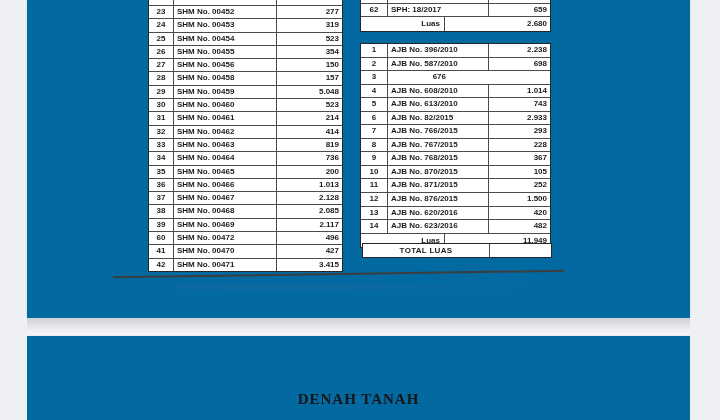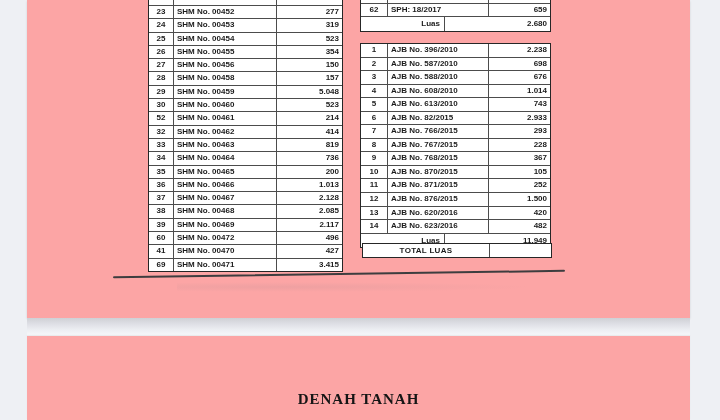--- a/index.html
+++ b/index.html
@@ -2,21 +2,21 @@
 <html><head>
 <meta charset="utf-8">
 <style>
   html,body{margin:0;padding:0;}
   body{
     width:720px;height:420px;overflow:hidden;position:relative;
     background:#eef0f4;
     font-family:"Liberation Sans", sans-serif;
   }
   .canvas{position:absolute;left:0;top:0;width:720px;height:420px;}
-  .page{position:absolute;background:#fca5a5;overflow:hidden;}
+  .page{position:absolute;background:#0369a1;overflow:hidden;}
   .page1{left:27px;top:0;width:663px;height:318px;box-shadow:0 1px 2px rgba(0,0,0,.12);}
   .page2{left:27px;top:336px;width:663px;height:84px;box-shadow:0 -1px 1px rgba(0,0,0,.05);}
   .page-gap{position:absolute;left:27px;top:318px;width:663px;height:18px;
     background:linear-gradient(180deg,#cfd0d5 0%,#dfe0e6 35%,#eceef2 65%,#f8f9fb 100%);}
   
   .tbl{position:absolute;box-sizing:border-box;border:1.5px solid #262626;background:#fff;
        color:#1b1b1b;font-size:8px;font-weight:700;line-height:12.3px;}
   .trow{display:flex;border-bottom:1px solid #4c4c4c;height:12.3px;overflow:hidden;}
   .rows .trow:last-child.noline{border-bottom:none;}
   .cn{width:24px;border-right:1px solid #4c4c4c;text-align:center;flex:none;}
@@ -105,21 +105,21 @@
             <div class="cv">5.048</div>
           </div>
 
           <div class="trow noline">
             <div class="cn">30</div>
             <div class="cl">SHM No. 00460</div>
             <div class="cv">523</div>
           </div>
 
           <div class="trow noline">
-            <div class="cn">52</div>
+            <div class="cn">31</div>
             <div class="cl">SHM No. 00461</div>
             <div class="cv">214</div>
           </div>
 
           <div class="trow noline">
             <div class="cn">32</div>
             <div class="cl">SHM No. 00462</div>
             <div class="cv">414</div>
           </div>
 
@@ -171,21 +171,21 @@
             <div class="cv">496</div>
           </div>
 
           <div class="trow noline">
             <div class="cn">41</div>
             <div class="cl">SHM No. 00470</div>
             <div class="cv">427</div>
           </div>
 
           <div class="trow noline">
-            <div class="cn">69</div>
+            <div class="cn">42</div>
             <div class="cl">SHM No. 00471</div>
             <div class="cv">3.415</div>
           </div>
         </div>
     </div>
 
     <div class="tbl sph-tbl">
       <div class="rows">
 
           <div class="trow">
@@ -216,21 +216,20 @@
           </div>
 
           <div class="trow">
             <div class="cn">2</div>
             <div class="cl">AJB No. 587/2010</div>
             <div class="cv">698</div>
           </div>
 
           <div class="trow">
             <div class="cn">3</div>
-            <div class="cl">AJB No. 588/2010</div>
             <div class="cv">676</div>
           </div>
 
           <div class="trow">
             <div class="cn">4</div>
             <div class="cl">AJB No. 608/2010</div>
             <div class="cv">1.014</div>
           </div>
 
           <div class="trow">

